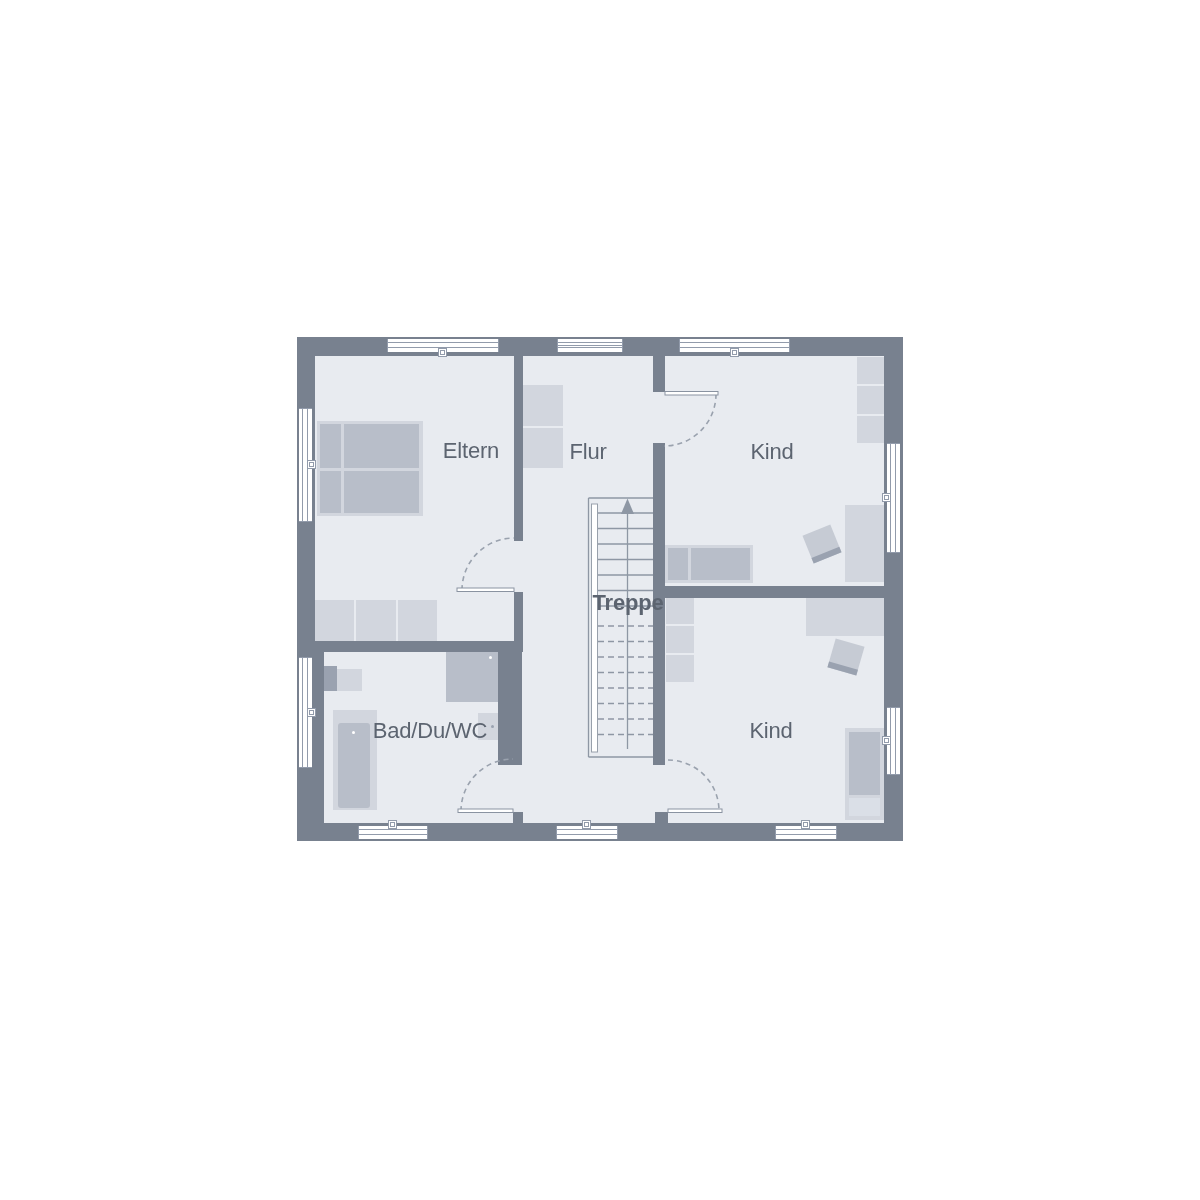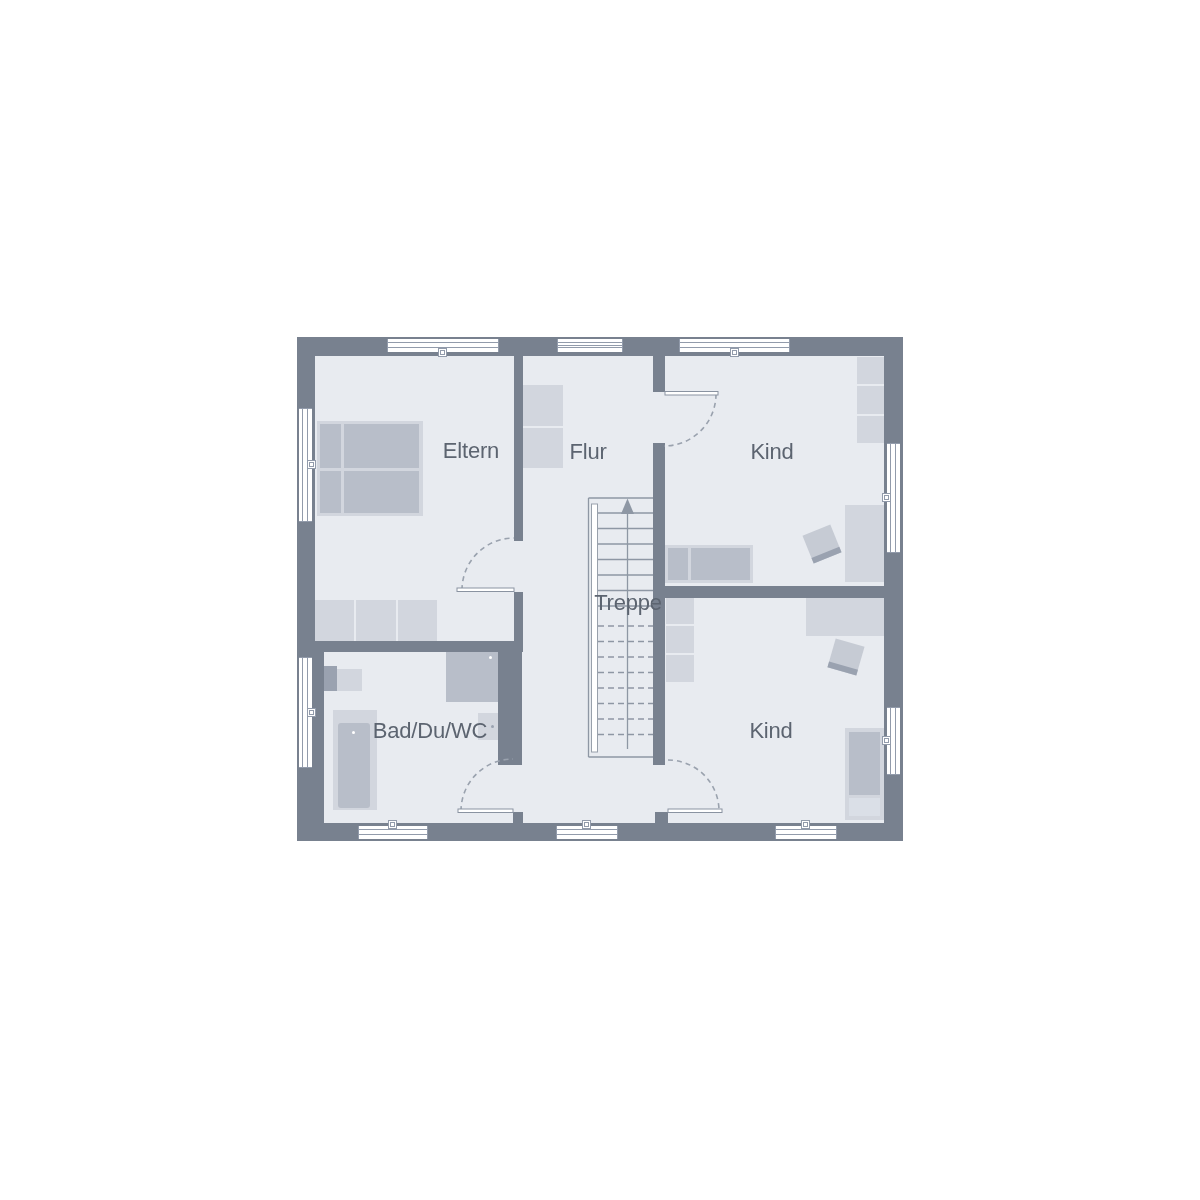--- a/index.html
+++ b/index.html
@@ -207,16 +207,16 @@
           <rect x="371" y="472" width="54" height="3.5"></rect>
         </g>
       </g>
     </svg>
 
     <div class="room-label" style="left:174px;top:114px;">Eltern</div>
     <div class="room-label" style="left:291px;top:115px;">Flur</div>
     <div class="room-label" style="left:475px;top:115px;">Kind</div>
     <div class="room-label" style="left:474px;top:394px;">Kind</div>
     <div class="room-label" style="left:133px;top:394px;">Bad/Du/WC</div>
-    <div class="room-label" style="left:331px;top:266px;">Treppe</div>
+    <div class="room-label" style="left:331px;top:266px;font-weight:bold;">Treppe</div>
 
   </div>
 </div>
 
 </body></html>

